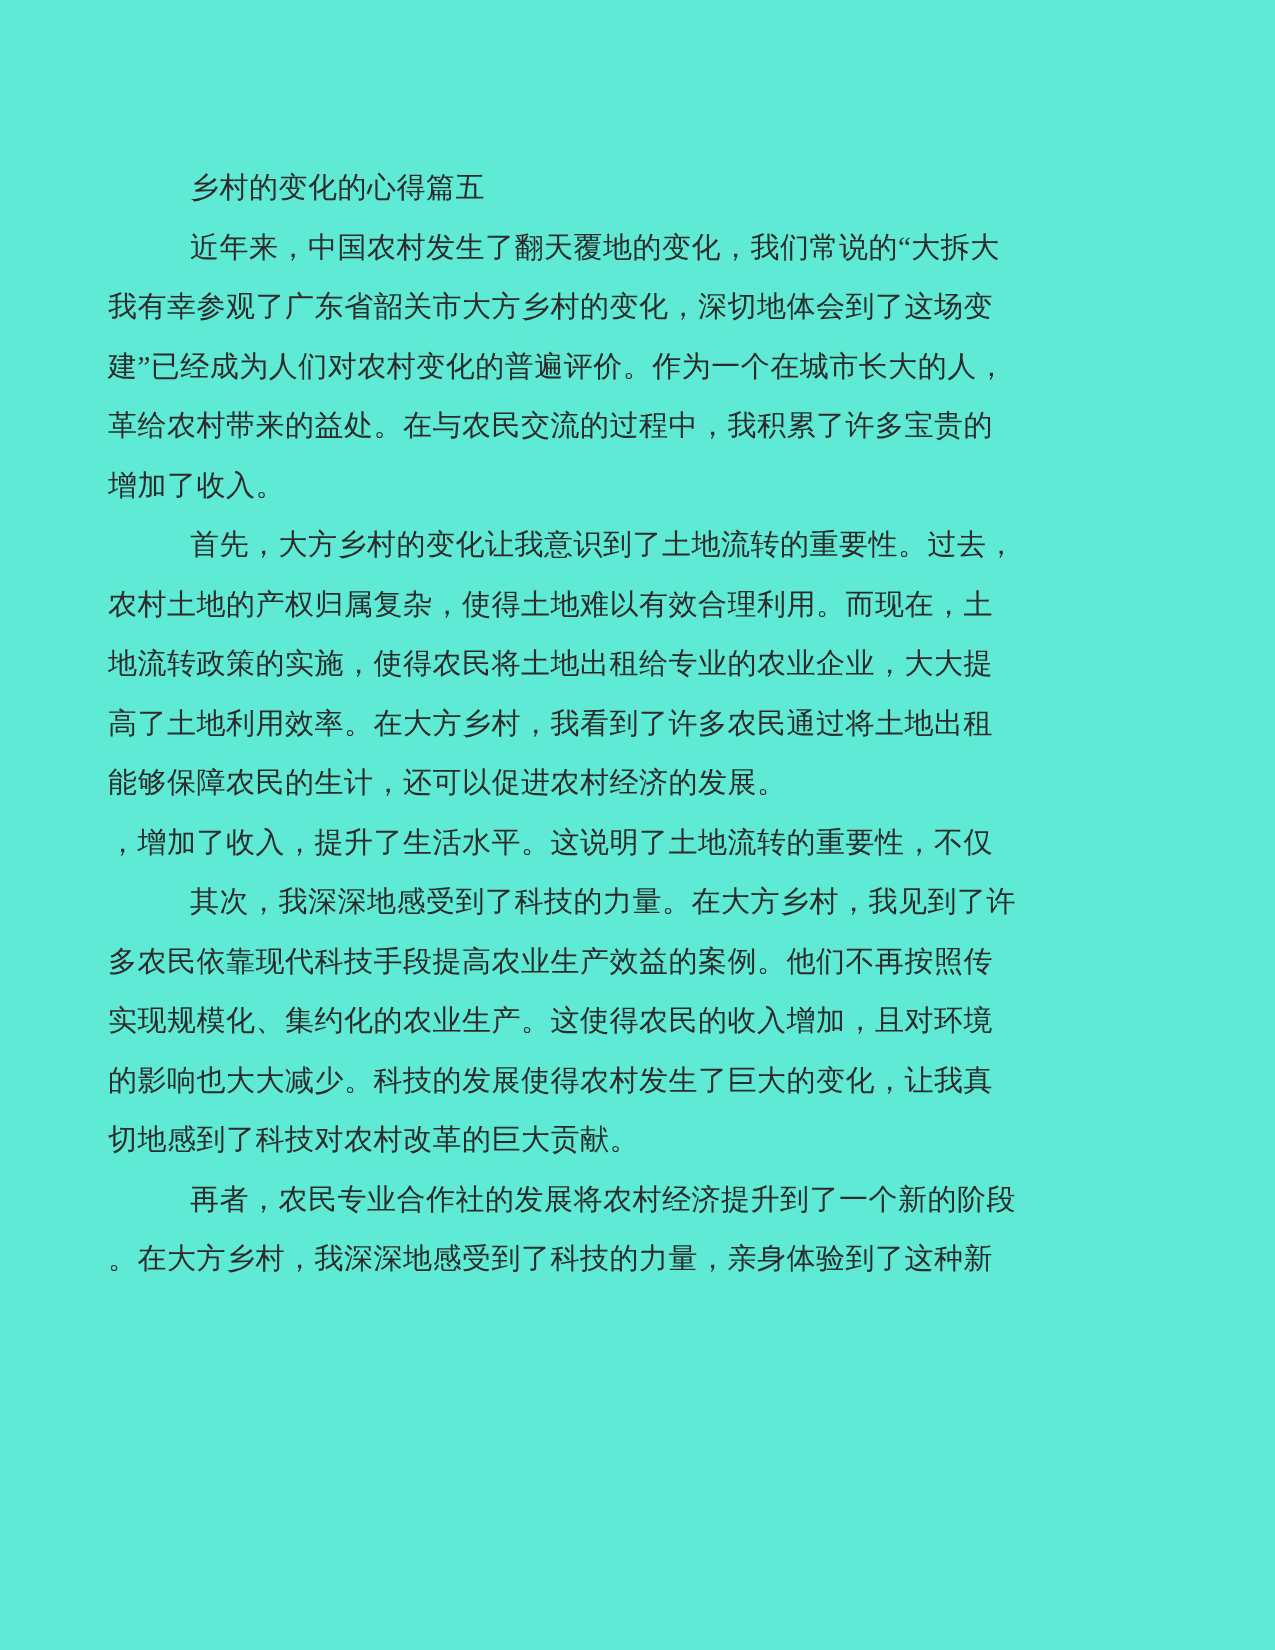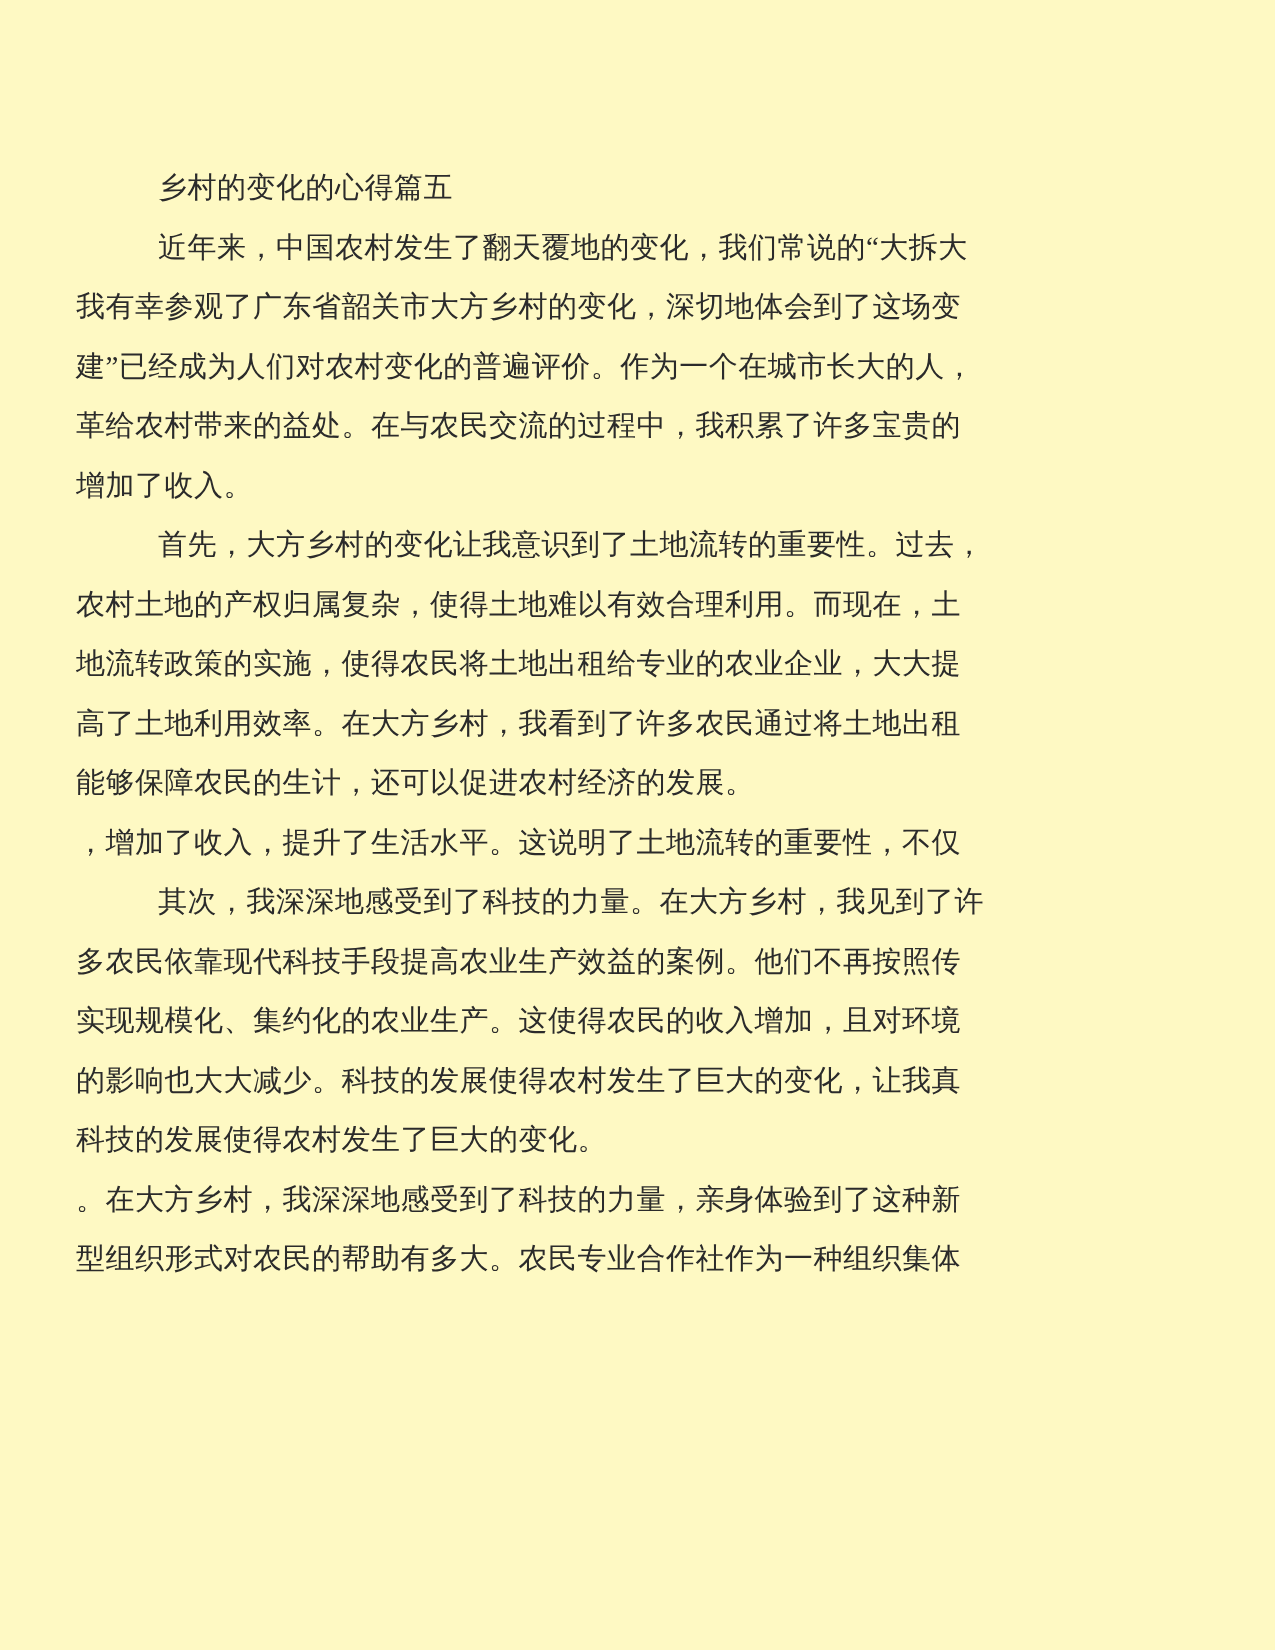--- a/index.html
+++ b/index.html
@@ -10,22 +10,22 @@
   body {
     width: 1275px;
     height: 1650px;
     position: relative;
     overflow: hidden;
   }
   .page {
     box-sizing: border-box;
     width: 1275px;
     height: 1650px;
-    padding: 158px 210px 0 76px;
-    background: #fef9c3;
+    padding: 158px 210px 0 108px;
+    background: #5eead4;
   }
   .line {
     height: 59.5px;
     line-height: 59.5px;
     font-size: 29px;
     letter-spacing: 0.5px;
     white-space: nowrap;
     color: #2b2b2b;
     font-family: "Liberation Serif", "DejaVu Serif", serif;
     font-weight: normal;
@@ -56,21 +56,21 @@
     <div class="line">高了土地利用效率。在大方乡村，我看到了许多农民通过将土地出租</div>
     <div class="line">能够保障农民的生计，还可以促进农村经济的发展。</div>
     <div class="line">，增加了收入，提升了生活水平。这说明了土地流转的重要性，不仅</div>
   </div>
 
   <div>
     <div class="line indent">其次，我深深地感受到了科技的力量。在大方乡村，我见到了许</div>
     <div class="line">多农民依靠现代科技手段提高农业生产效益的案例。他们不再按照传</div>
     <div class="line">实现规模化、集约化的农业生产。这使得农民的收入增加，且对环境</div>
     <div class="line">的影响也大大减少。科技的发展使得农村发生了巨大的变化，让我真</div>
-    <div class="line">科技的发展使得农村发生了巨大的变化。</div>
+    <div class="line">切地感到了科技对农村改革的巨大贡献。</div>
   </div>
 
   <div>
+    <div class="line indent">再者，农民专业合作社的发展将农村经济提升到了一个新的阶段</div>
     <div class="line">。在大方乡村，我深深地感受到了科技的力量，亲身体验到了这种新</div>
-    <div class="line">型组织形式对农民的帮助有多大。农民专业合作社作为一种组织集体</div>
   </div>
 
 </div>
 
 </body></html>

